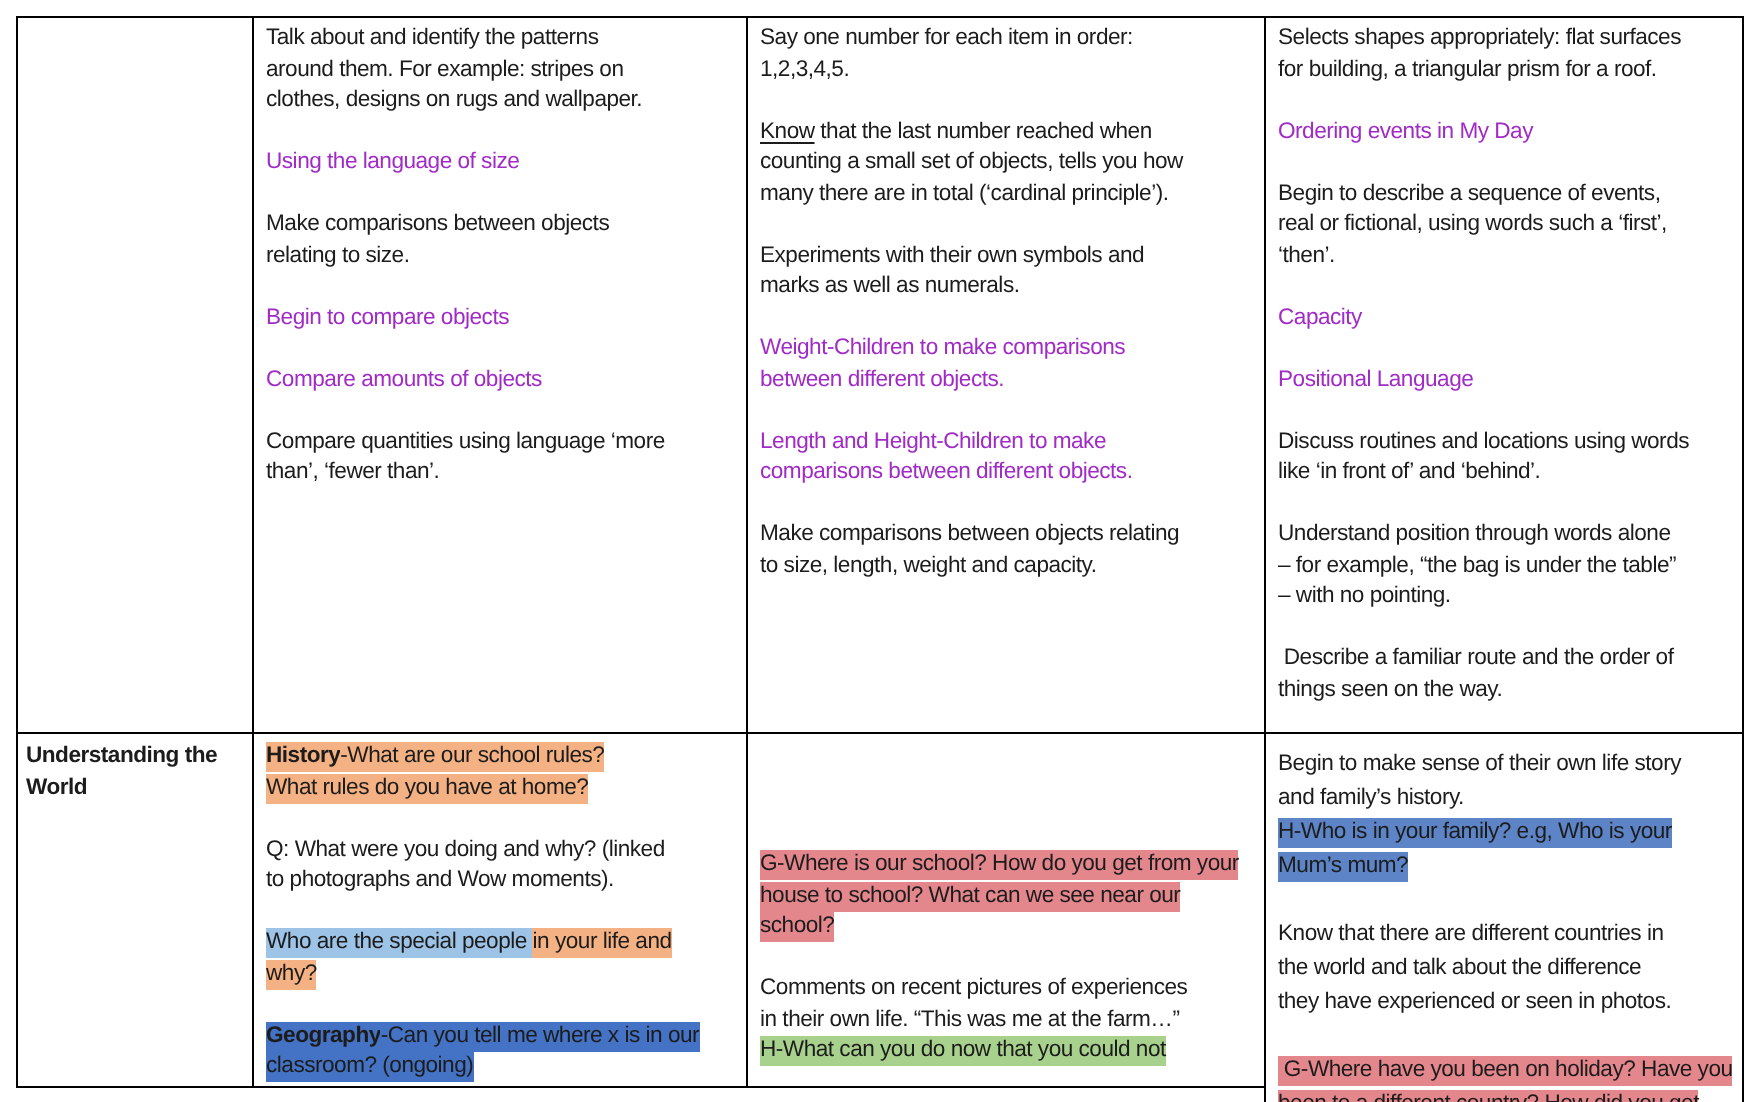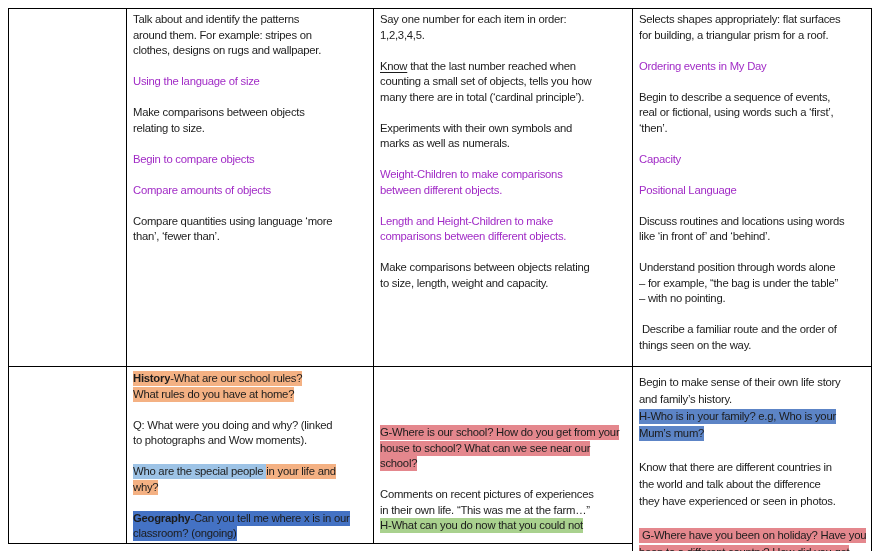--- a/index.html
+++ b/index.html
@@ -27,16 +27,17 @@
   <div class="gridline" style="left: 8px; top: 8px; width: 1px; height: 535px; background: rgb(0, 0, 0);"></div>
   <div class="gridline" style="left: 126px; top: 8px; width: 1px; height: 535px; background: rgb(0, 0, 0);"></div>
   <div class="gridline" style="left: 373px; top: 8px; width: 1px; height: 535px; background: rgb(0, 0, 0);"></div>
   <div class="gridline" style="left: 632px; top: 8px; width: 1px; height: 543px; background: rgb(0, 0, 0);"></div>
   <div class="gridline" style="left: 871px; top: 8px; width: 1px; height: 543px; background: rgb(0, 0, 0);"></div>
 
   <div class="cell-text" id="r1c1" style="left:13px;top:12px;width:108px;"></div>
   <div class="cell-text" id="r1c2" style="left:133px;top:12px;width:236px;"><div class="para"><span>Talk about and identify the patterns</span><br><span>around them. For example: stripes on</span><br><span>clothes, designs on rugs and wallpaper.</span></div><div class="para spacer">&nbsp;</div><div class="para"><span style="color: rgb(161, 43, 198);">Using the language of size</span></div><div class="para spacer">&nbsp;</div><div class="para"><span>Make comparisons between objects</span><br><span>relating to size.</span></div><div class="para spacer">&nbsp;</div><div class="para"><span style="color: rgb(161, 43, 198);">Begin to compare objects</span></div><div class="para spacer">&nbsp;</div><div class="para"><span style="color: rgb(161, 43, 198);">Compare amounts of objects</span></div><div class="para spacer">&nbsp;</div><div class="para"><span>Compare quantities using language ‘more</span><br><span>than’, ‘fewer than’.</span></div></div>
   <div class="cell-text" id="r1c3" style="left:380px;top:12px;width:248px;"><div class="para"><span>Say one number for each item in order:</span><br><span>1,2,3,4,5.</span></div><div class="para spacer">&nbsp;</div><div class="para"><span class="wavy">Know</span><span> that the last number reached when</span><br><span>counting a small set of objects, tells you how</span><br><span>many there are in total (‘cardinal principle’).</span></div><div class="para spacer">&nbsp;</div><div class="para"><span>Experiments with their own symbols and</span><br><span>marks as well as numerals.</span></div><div class="para spacer">&nbsp;</div><div class="para"><span style="color: rgb(161, 43, 198);">Weight-Children to make comparisons</span><br><span style="color: rgb(161, 43, 198);">between different objects.</span></div><div class="para spacer">&nbsp;</div><div class="para"><span style="color: rgb(161, 43, 198);">Length and Height-Children to make</span><br><span style="color: rgb(161, 43, 198);">comparisons between different objects.</span></div><div class="para spacer">&nbsp;</div><div class="para"><span>Make comparisons between objects relating</span><br><span>to size, length, weight and capacity.</span></div></div>
   <div class="cell-text" id="r1c4" style="left:639px;top:12px;width:229px;"><div class="para"><span>Selects shapes appropriately: flat surfaces</span><br><span>for building, a triangular prism for a roof.</span></div><div class="para spacer">&nbsp;</div><div class="para"><span style="color: rgb(161, 43, 198);">Ordering events in My Day</span></div><div class="para spacer">&nbsp;</div><div class="para"><span>Begin to describe a sequence of events,</span><br><span>real or fictional, using words such a ‘first’,</span><br><span>‘then’.</span></div><div class="para spacer">&nbsp;</div><div class="para"><span style="color: rgb(161, 43, 198);">Capacity</span></div><div class="para spacer">&nbsp;</div><div class="para"><span style="color: rgb(161, 43, 198);">Positional Language</span></div><div class="para spacer">&nbsp;</div><div class="para"><span>Discuss routines and locations using words</span><br><span>like ‘in front of’ and ‘behind’.</span></div><div class="para spacer">&nbsp;</div><div class="para"><span>Understand position through words alone</span><br><span>– for example, “the bag is under the table”</span><br><span>– with no pointing.</span></div><div class="para spacer">&nbsp;</div><div class="para"><span> Describe a familiar route and the order of</span><br><span>things seen on the way.</span></div></div>
+  <div class="cell-text" id="r2c1" style="left:13px;top:371px;width:110px;"><div class="para"><span style="font-weight: bold;">Understanding the</span><br><span style="font-weight: bold;">World</span></div></div>
   <div class="cell-text" id="r2c2" style="left:133px;top:371px;width:236px;"><div class="para"><span class="hl" style="font-weight: bold; background-color: rgb(244, 177, 131);">History</span><span class="hl" style="background-color: rgb(244, 177, 131);">-What are our school rules?</span><br><span class="hl" style="background-color: rgb(244, 177, 131);">What rules do you have at home?</span></div><div class="para spacer">&nbsp;</div><div class="para"><span>Q: What were you doing and why? (linked</span><br><span>to photographs and Wow moments).</span></div><div class="para spacer">&nbsp;</div><div class="para"><span class="hl" style="background-color: rgb(157, 195, 230);">Who are the special people </span><span class="hl" style="background-color: rgb(244, 177, 131);">in your life and</span><br><span class="hl" style="background-color: rgb(244, 177, 131);">why?</span></div><div class="para spacer">&nbsp;</div><div class="para"><span class="hl" style="font-weight: bold; background-color: rgb(68, 114, 196);">Geography</span><span class="hl" style="background-color: rgb(68, 114, 196);">-Can you tell me where x is in our</span><br><span class="hl" style="background-color: rgb(68, 114, 196);">classroom? (ongoing)</span></div></div>
   <div class="cell-text" id="r2c3" style="left:380px;top:368px;width:248px;padding-top:57px;"><div class="para"><span class="hl" style="background-color: rgb(228, 135, 141);">G-Where is our school? How do you get from your</span><br><span class="hl" style="background-color: rgb(228, 135, 141);">house to school? What can we see near our</span><br><span class="hl" style="background-color: rgb(228, 135, 141);">school?</span></div><div class="para spacer">&nbsp;</div><div class="para"><span>Comments on recent pictures of experiences</span><br><span>in their own life. “This was me at the farm…”</span></div><div class="para"><span class="hl" style="background-color: rgb(169, 209, 142);">H-What can you do now that you could not</span></div></div>
   <div class="cell-text" id="r2c4" style="left:639px;top:371px;width:230px;padding-top:3px;"><div class="para"><span>Begin to make sense of their own life story</span><br><span>and family’s history.</span></div><div class="para"><span class="hl" style="background-color: rgb(92, 132, 198);">H-Who is in your family? e.g, Who is your</span><br><span class="hl" style="background-color: rgb(92, 132, 198);">Mum’s mum?</span></div><div class="para spacer">&nbsp;</div><div class="para"><span>Know that there are different countries in</span><br><span>the world and talk about the difference</span><br><span>they have experienced or seen in photos.</span></div><div class="para spacer">&nbsp;</div><div class="para"><span class="hl" style="background-color: rgb(228, 135, 141);"> G-Where have you been on holiday? Have you</span><br><span class="hl" style="background-color: rgb(228, 135, 141);">been to a different country? How did you get</span></div></div>
 </div>
 
 </body></html>

